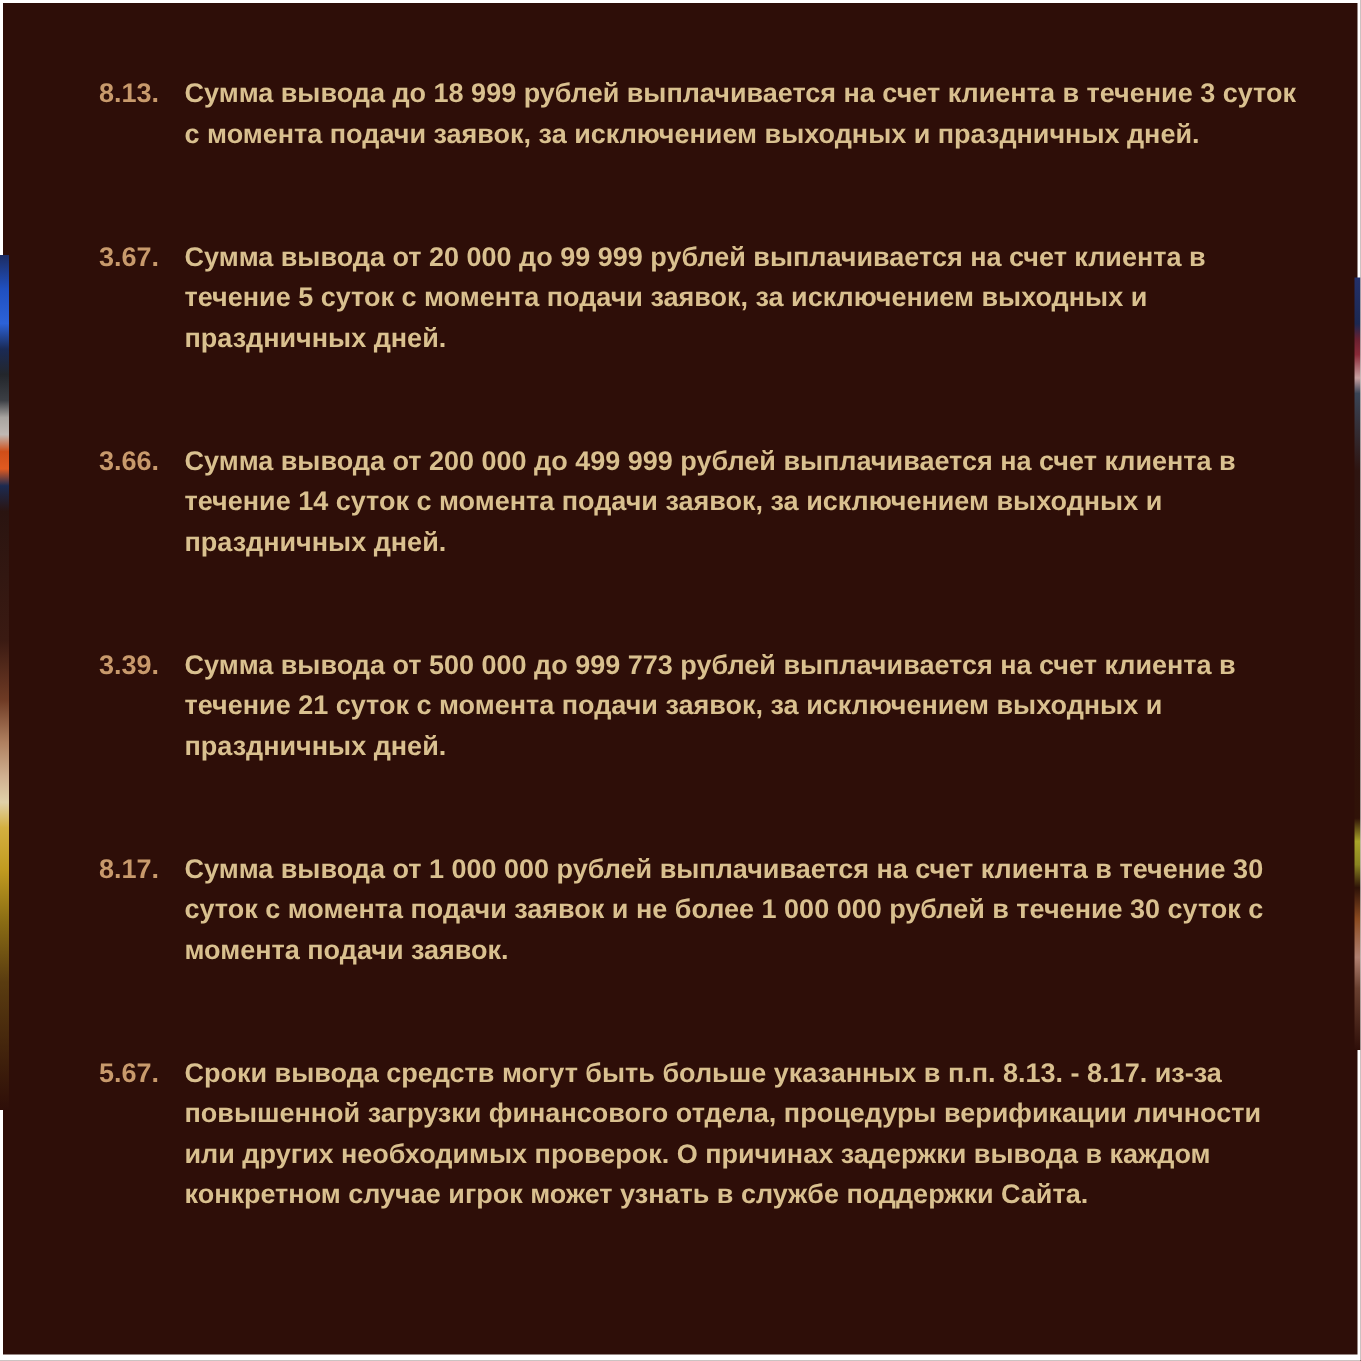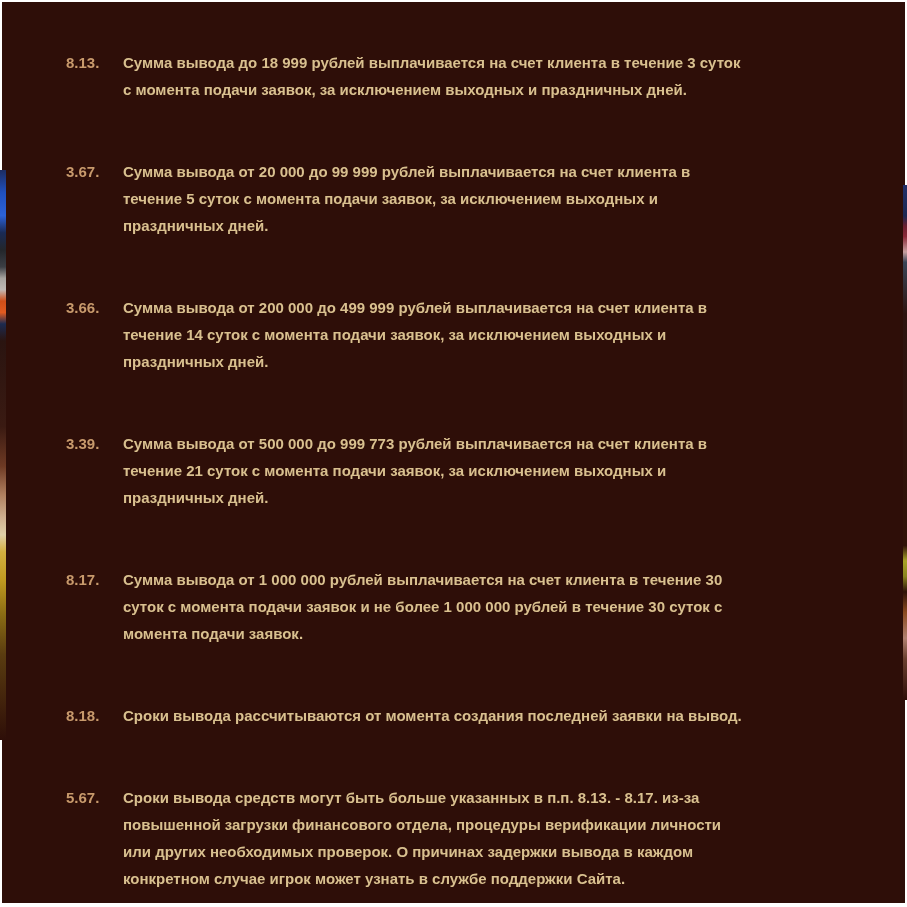--- a/index.html
+++ b/index.html
@@ -57,21 +57,21 @@
   .terms {
     position: relative;
     z-index: 2;
     box-sizing: border-box;
     padding: 49px 0 0 66px;
   }
   .item {
     display: flex;
     align-items: flex-start;
     margin: 0 0 55px 0;
-    font-size: 15px;
+    font-size: 18px;
     font-weight: bold;
     line-height: 27px;
   }
   .item-number {
     flex: 0 0 57px;
     width: 57px;
     color: #c89a6c;
   }
   .item-text {
     width: 760px;
@@ -110,24 +110,20 @@
 течение 21 суток с момента подачи заявок, за исключением выходных и
 праздничных дней.</div>
       </div>
       <div class="item">
         <div class="item-number">8.17.</div>
         <div class="item-text">Сумма вывода от 1 000 000 рублей выплачивается на счет клиента в течение 30
 суток с момента подачи заявок и не более 1 000 000 рублей в течение 30 суток с
 момента подачи заявок.</div>
       </div>
       <div class="item">
-        <div class="item-number">8.18.</div>
-        <div class="item-text">Сроки вывода рассчитываются от момента создания последней заявки на вывод.</div>
-      </div>
-      <div class="item">
         <div class="item-number">5.67.</div>
         <div class="item-text">Сроки вывода средств могут быть больше указанных в п.п. 8.13. - 8.17. из-за
 повышенной загрузки финансового отдела, процедуры верификации личности
 или других необходимых проверок. О причинах задержки вывода в каждом
 конкретном случае игрок может узнать в службе поддержки Сайта.</div>
       </div>
     </div>
 </div>
 
 </body></html>

